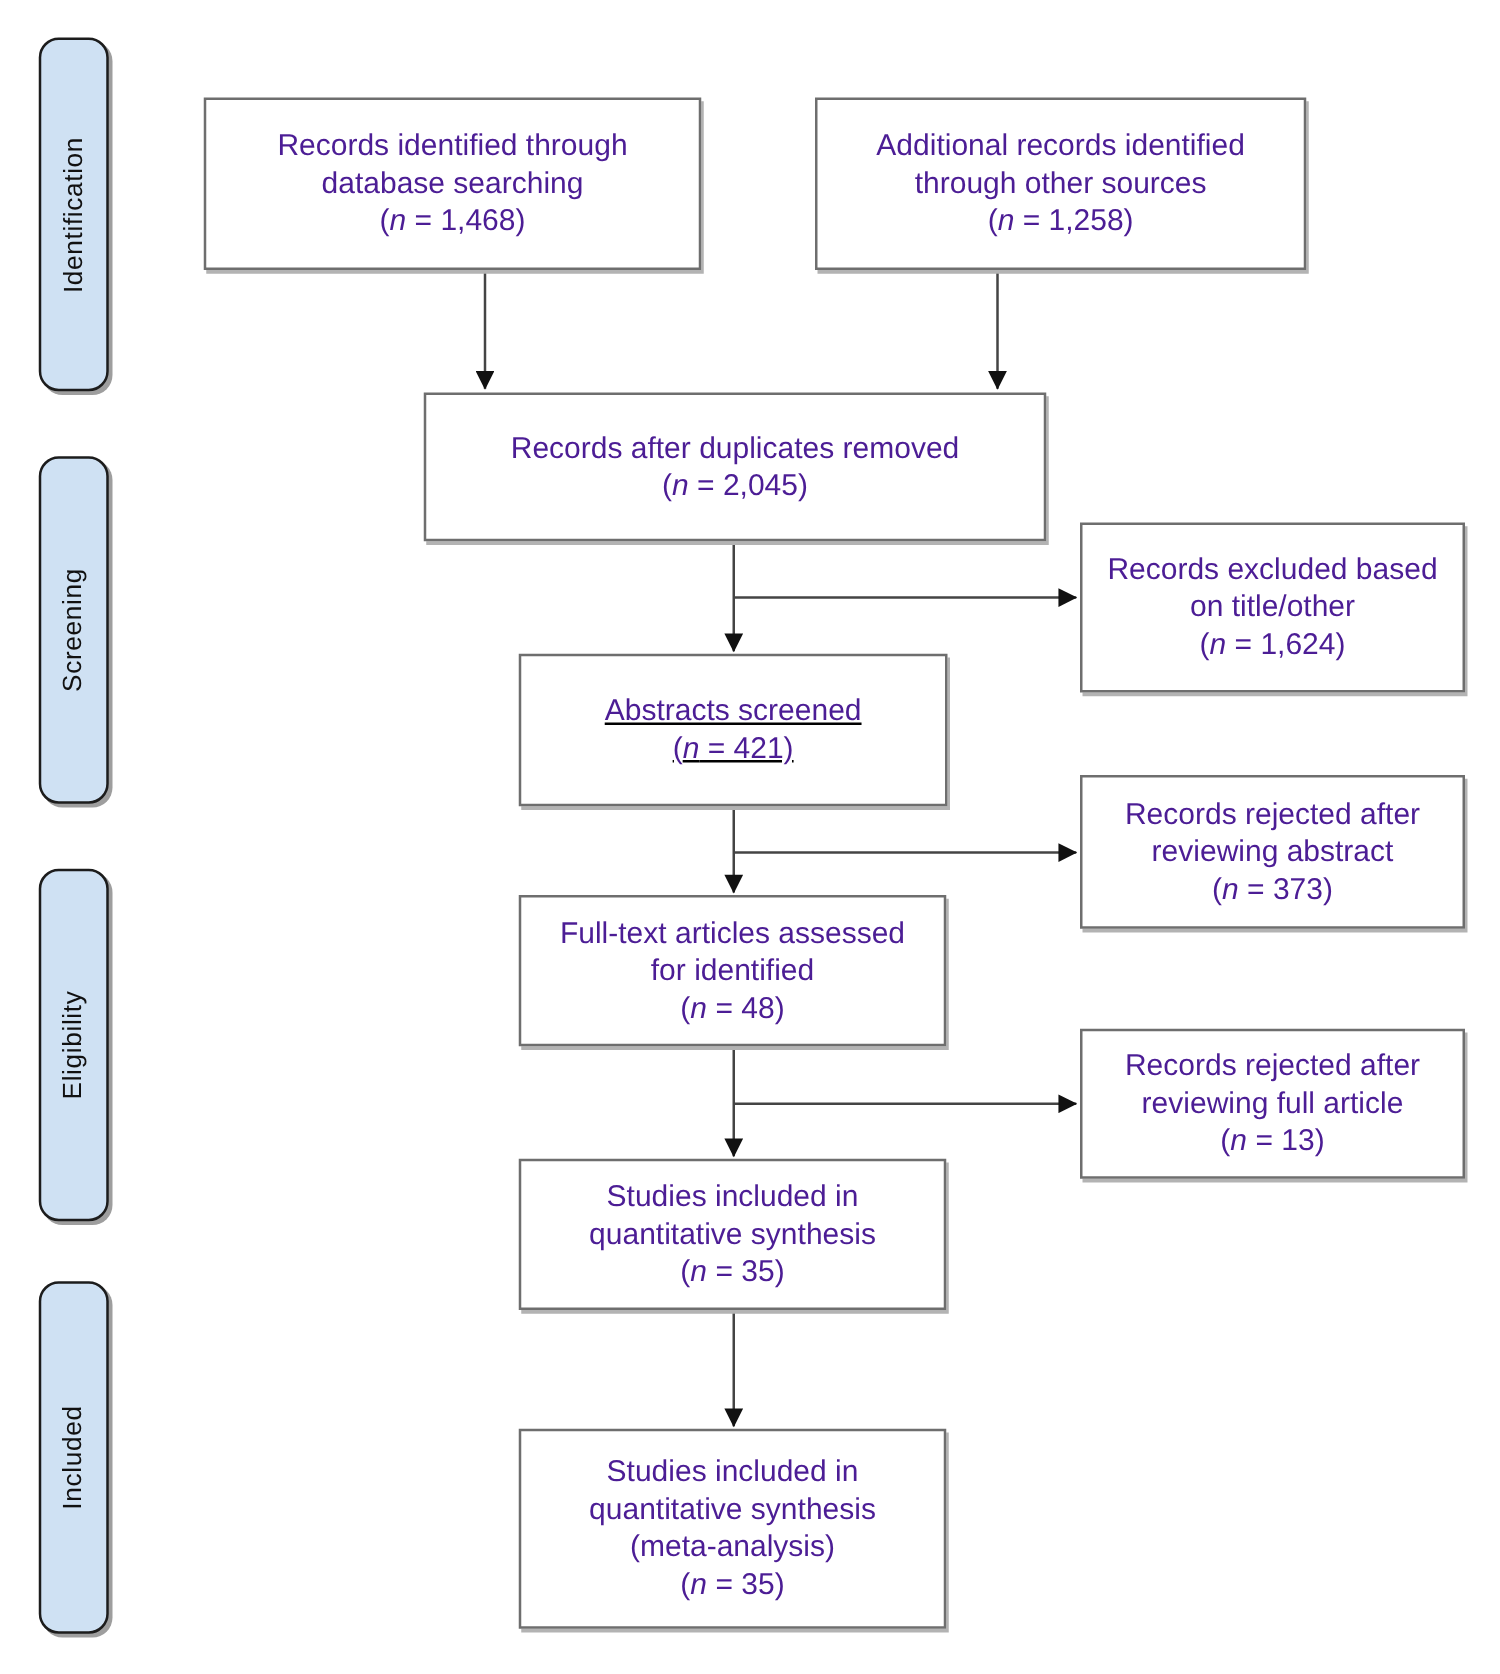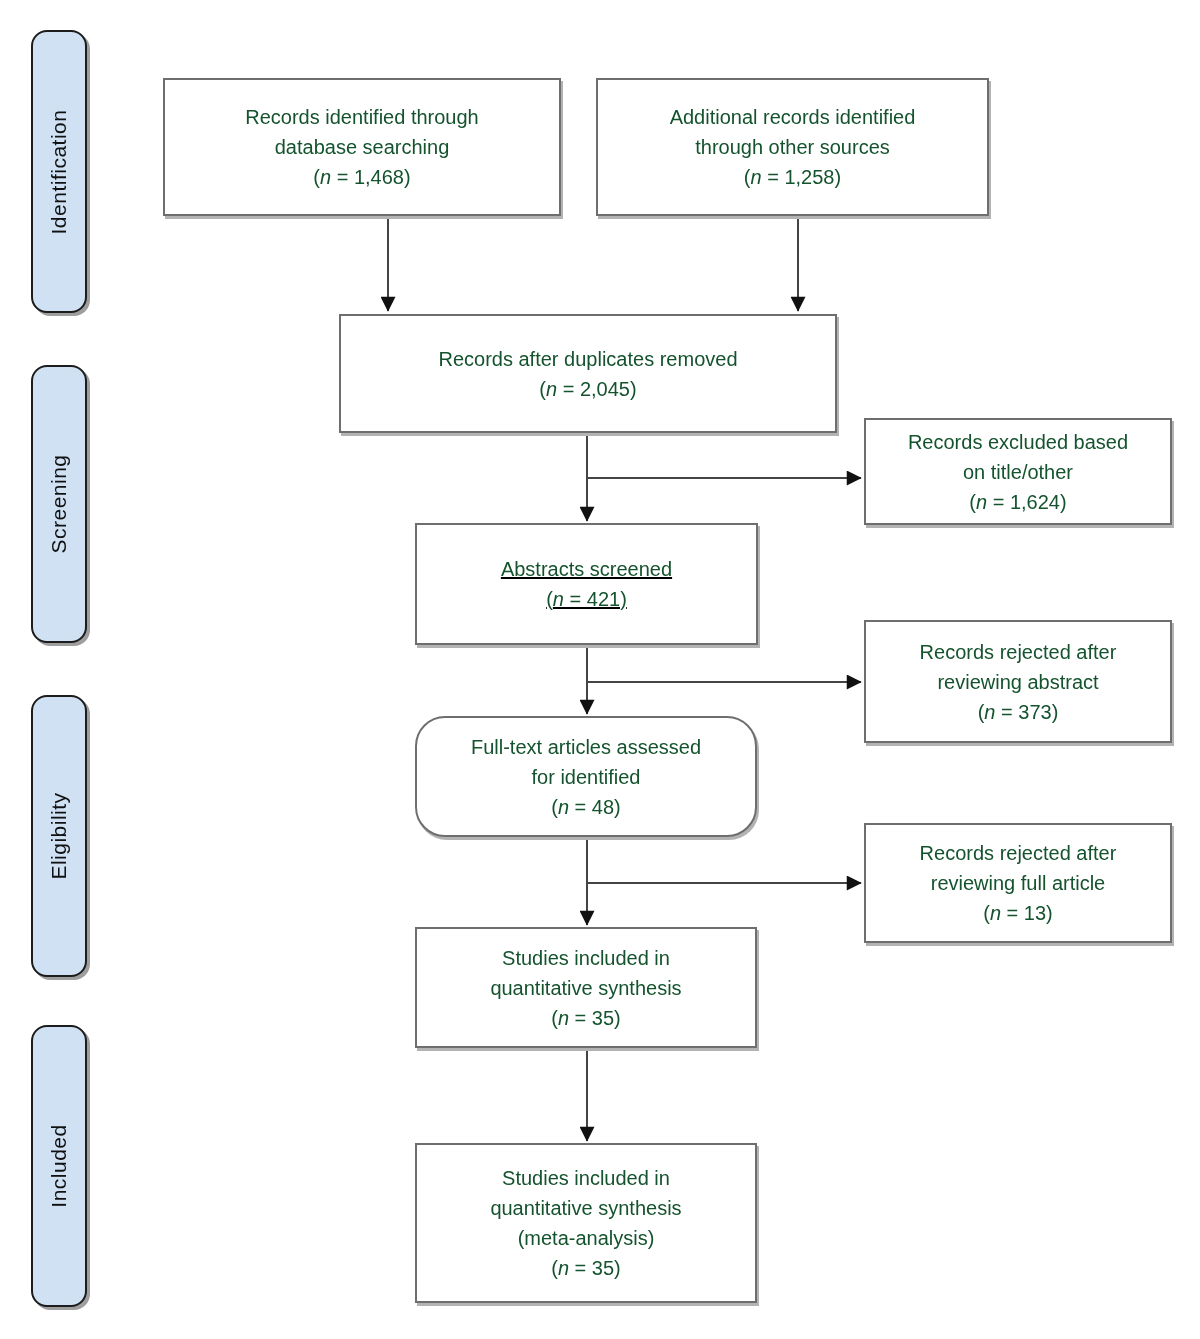--- a/index.html
+++ b/index.html
@@ -49,23 +49,23 @@
     box-shadow: 2px 3px 0 #b3b3b3;
     box-sizing: border-box;
     display: flex;
     flex-direction: column;
     align-items: center;
     justify-content: center;
     text-align: center;
     padding: 4px 10px;
   }
   .line {
-    font-size: 20px;
+    font-size: 24px;
     line-height: 30px;
-    color: #14532d;
+    color: #4c1d95;
     white-space: nowrap;
   }
   .line i { font-style: italic; }
 </style>
 </head>
 <body>
 
 <div class="canvas">
 
   <svg class="arrows" viewBox="0 0 1200 1339" aria-hidden="true">
@@ -99,49 +99,49 @@
   <div class="stage" style="top:1025px; height:282px;">
     <span class="stage-text">Included</span>
   </div>
 
   <div class="fbox" style="left:163px; top:78px; width:398px; height:138px;">
     <div class="line">Records identified through</div>
     <div class="line">database searching</div>
     <div class="line">(<i>n</i> = 1,468)</div>
   </div>
 
-  <div class="fbox" style="left:596px; top:78px; width:393px; height:138px;">
+  <div class="fbox" style="left:652px; top:78px; width:393px; height:138px;">
     <div class="line">Additional records identified</div>
     <div class="line">through other sources</div>
     <div class="line">(<i>n</i> = 1,258)</div>
   </div>
 
   <div class="fbox" style="left:339px; top:314px; width:498px; height:119px;">
     <div class="line">Records after duplicates removed</div>
     <div class="line">(<i>n</i> = 2,045)</div>
   </div>
 
-  <div class="fbox" style="left:864px; top:418px; width:308px; height:107px;">
+  <div class="fbox" style="left:864px; top:418px; width:308px; height:136px;">
     <div class="line">Records excluded based</div>
     <div class="line">on title/other</div>
     <div class="line">(<i>n</i> = 1,624)</div>
   </div>
 
   <div class="fbox" style="left:415px; top:523px; width:343px; height:122px;text-decoration:underline;">
     <div class="line">Abstracts screened</div>
     <div class="line">(<i>n</i> = 421)</div>
   </div>
 
   <div class="fbox" style="left:864px; top:620px; width:308px; height:123px;">
     <div class="line">Records rejected after</div>
     <div class="line">reviewing abstract</div>
     <div class="line">(<i>n</i> = 373)</div>
   </div>
 
-  <div class="fbox" style="left:415px; top:716px; width:342px; height:121px;border-radius:30px;">
+  <div class="fbox" style="left:415px; top:716px; width:342px; height:121px;">
     <div class="line">Full-text articles assessed</div>
     <div class="line">for identified</div>
     <div class="line">(<i>n</i> = 48)</div>
   </div>
 
   <div class="fbox" style="left:864px; top:823px; width:308px; height:120px;">
     <div class="line">Records rejected after</div>
     <div class="line">reviewing full article</div>
     <div class="line">(<i>n</i> = 13)</div>
   </div>

